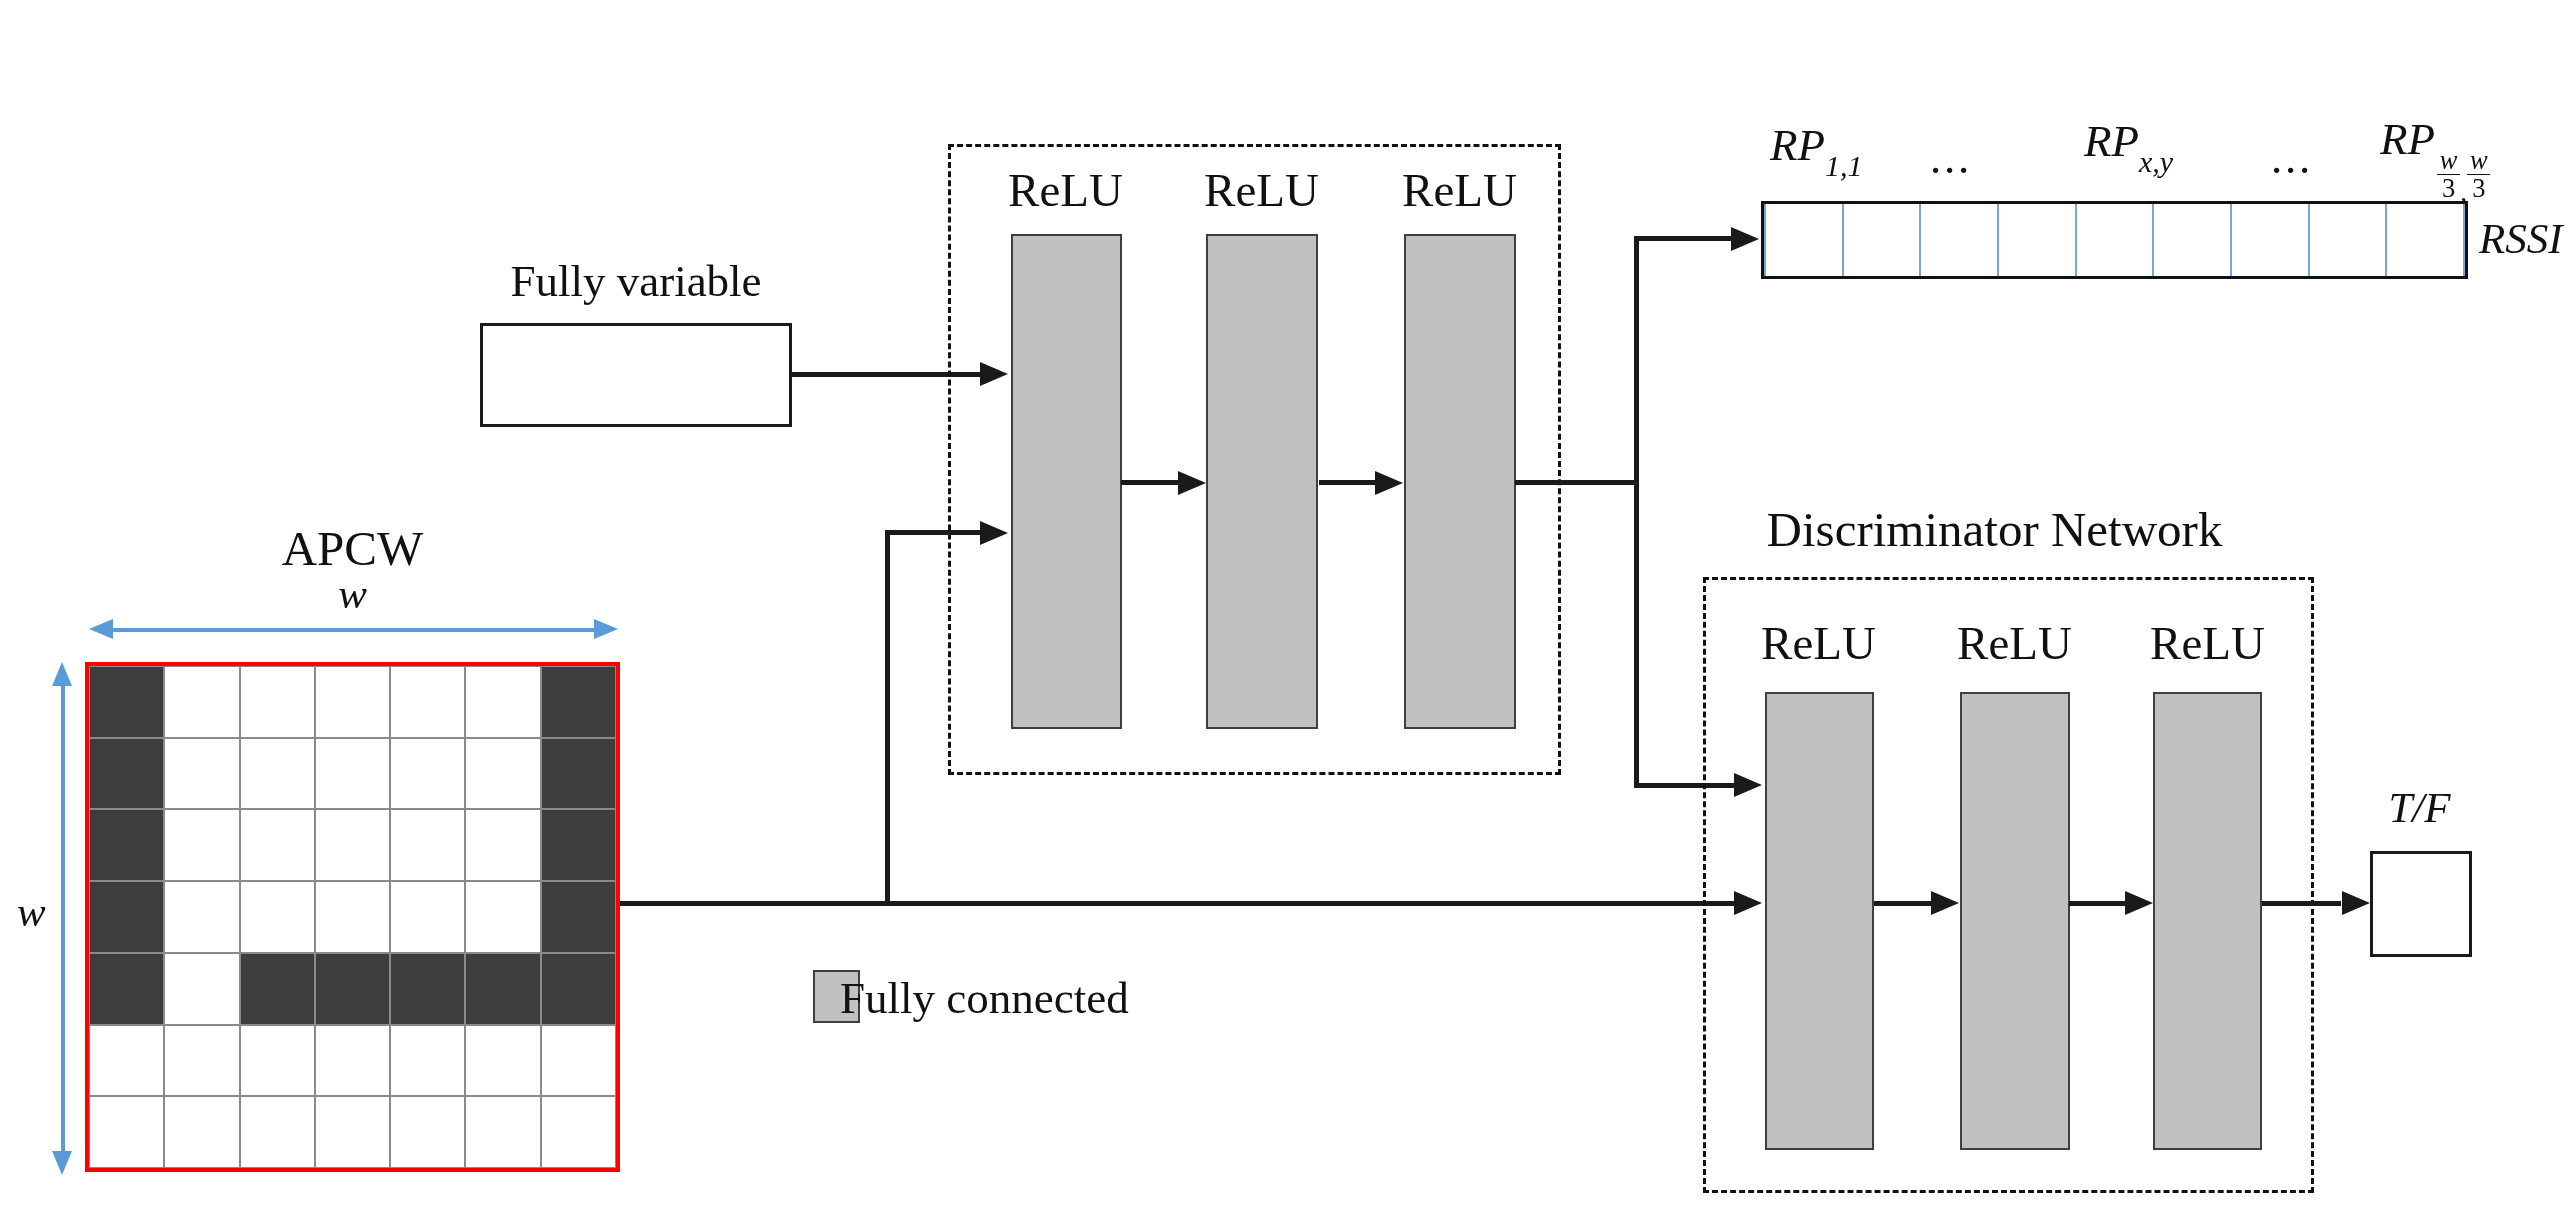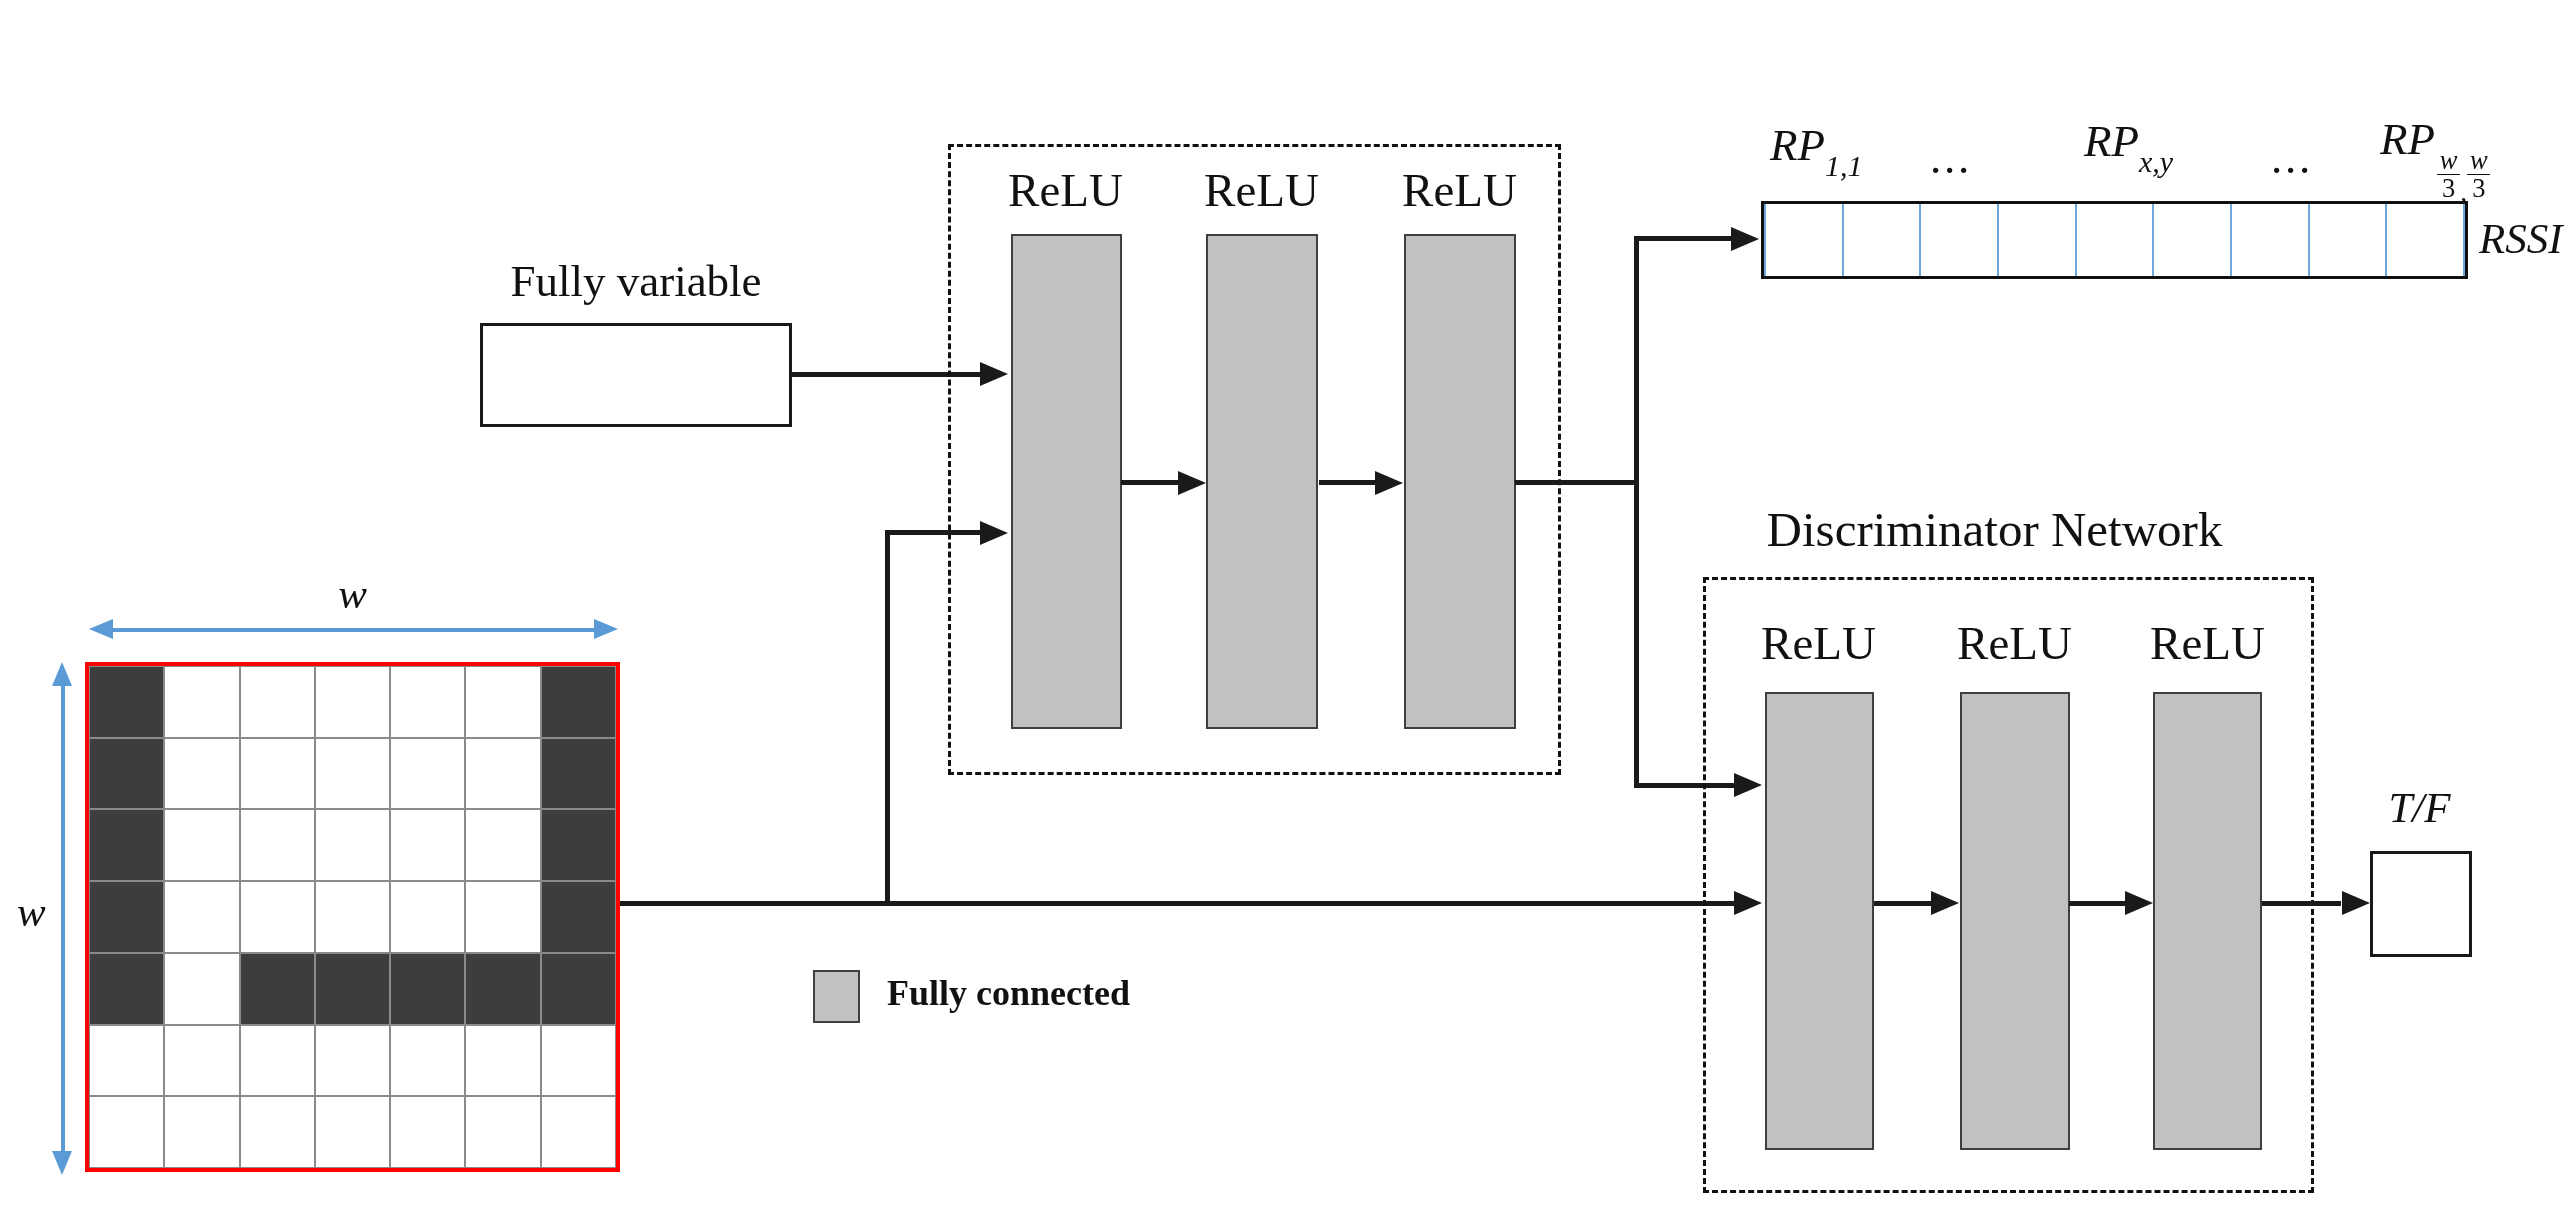--- a/index.html
+++ b/index.html
@@ -44,20 +44,21 @@
   .fr-comma{font-size:28px;position:relative;top:21px;}
   
   .solid-box{position:absolute;border:3.8px solid #1a1a1a;box-sizing:border-box;background:#fff;}
   .lbl{position:absolute;white-space:nowrap;}
 </style>
 </head>
 <body>
 
 <div id="canvas">
 
+  <div class="lbl title ctr" style="left:85px;top:520px;width:535px;">APCW</div>
   <div class="lbl ital ctr" style="left:85px;top:569px;width:535px;font-size:43px;">w</div>
 
   <div class="bl-h" style="left: 112px; top: 628px; width: 482px; background: rgb(91, 155, 213);"></div>
   <div class="bah-l" style="left: 89px; top: 619px; border-color: transparent rgb(91, 155, 213) transparent transparent;"></div>
   <div class="bah-r" style="left: 594px; top: 619px; border-color: transparent transparent transparent rgb(91, 155, 213);"></div>
 
   <div class="lbl ital" style="left:17px;top:887px;font-size:43px;">w</div>
   <div class="bl-v" style="left: 61px; top: 684px; height: 467px; background: rgb(91, 155, 213);"></div>
   <div class="bah-u" style="left: 52px; top: 662px; border-color: transparent transparent rgb(91, 155, 213);"></div>
   <div class="bah-d" style="left: 52px; top: 1151px; border-color: rgb(91, 155, 213) transparent transparent;"></div>
@@ -194,16 +195,16 @@
   <div class="ah-r" style="left:1931px;top:891px;"></div>
   <div class="hline" style="left:2069px;top:901px;width:56px;"></div>
   <div class="ah-r" style="left:2125px;top:891px;"></div>
 
   <div class="hline" style="left:2262px;top:901px;width:79px;"></div>
   <div class="ah-r" style="left:2342px;top:891px;"></div>
   <div class="lbl ital ctr" style="left:2344px;top:783px;width:151px;font-size:43px;">T/F</div>
   <div class="solid-box" style="left:2370px;top:851px;width:102px;height:106px;"></div>
 
   <div class="fcbar fc-fill" style="left: 813px; top: 970px; width: 47px; height: 53px; background: rgb(193, 193, 193);"></div>
-  <div class="lbl" style="left:887px;top:972px;font-size:36px;font-weight:bold;">Fully connected</div>
+  <div class="lbl" style="left:840px;top:972px;font-size:45px;">Fully connected</div>
 
 </div>
 
 
 </body></html>

